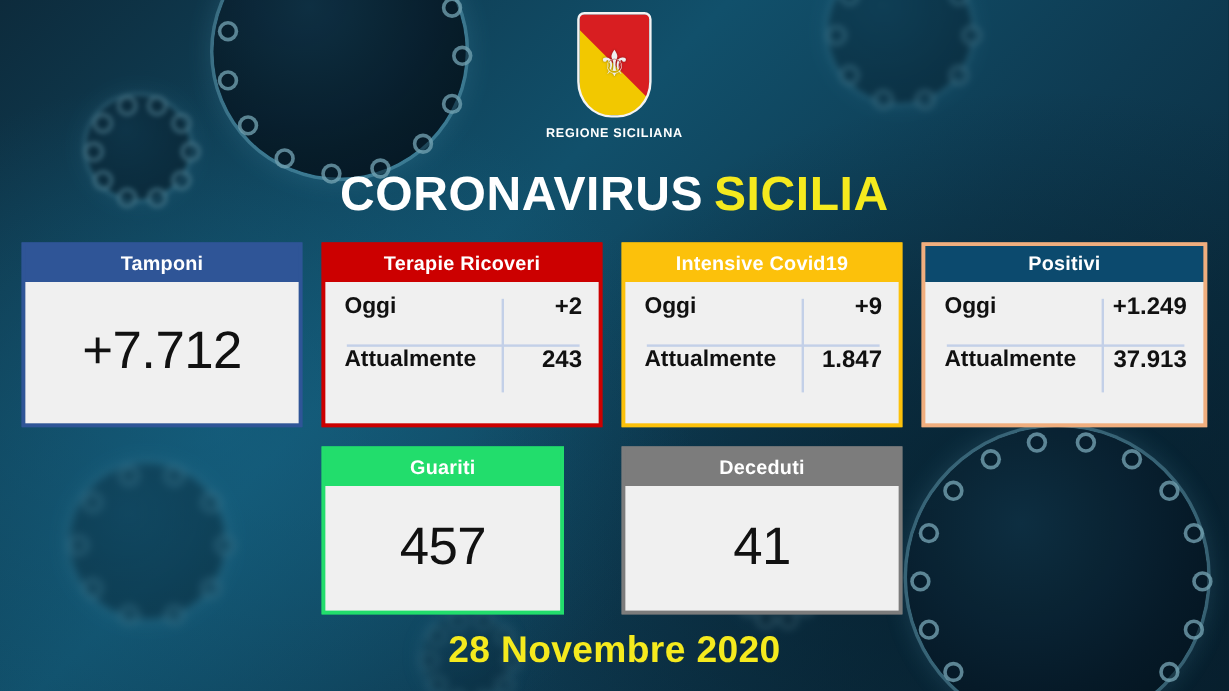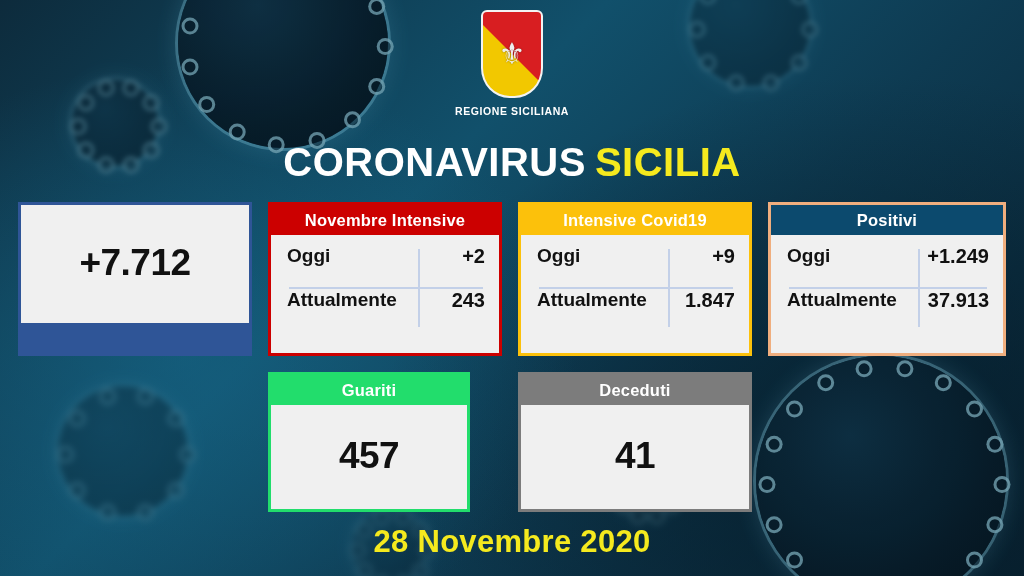--- a/index.html
+++ b/index.html
@@ -132,22 +132,22 @@
     position: relative;
   }
 
   
   .big-value {
     position: absolute;
     left: 0; right: 0;
     top: 50%;
     transform: translateY(-52%);
     text-align: center;
-    font-size: 37px;
-    font-weight: bold;
+    font-size: 44px;
+    font-weight: normal;
     color: #111111;
     letter-spacing: -0.5px;
   }
 
   
   .rows {
     position: absolute;
     left: 16px; right: 14px;
     top: 10px;
     bottom: 22px;
@@ -325,27 +325,28 @@
       <div id="crest-trinacria">⚜</div>
     </div>
     <div id="emblem-caption">REGIONE SICILIANA</div>
   </div>
 
   <div id="main-title">
     <span class="t-white">CORONAVIRUS</span><span class="t-yellow">SICILIA</span>
   </div>
 
   <div class="card" id="card-tamponi">
+    <div class="card-head">Tamponi</div>
     <div class="card-body">
       <div class="big-value">+7.712</div>
     </div>
   </div>
 
   <div class="card" id="card-terapie">
-    <div class="card-head">Novembre Intensive</div>
+    <div class="card-head">Terapie Ricoveri</div>
     <div class="card-body">
       <div class="rows">
         <div class="vdiv"></div>
         <div class="row">
           <span class="lbl">Oggi</span>
           <span class="val">+2</span>
         </div>
         <div class="hdiv"></div>
         <div class="row">
           <span class="lbl">Attualmente</span>

